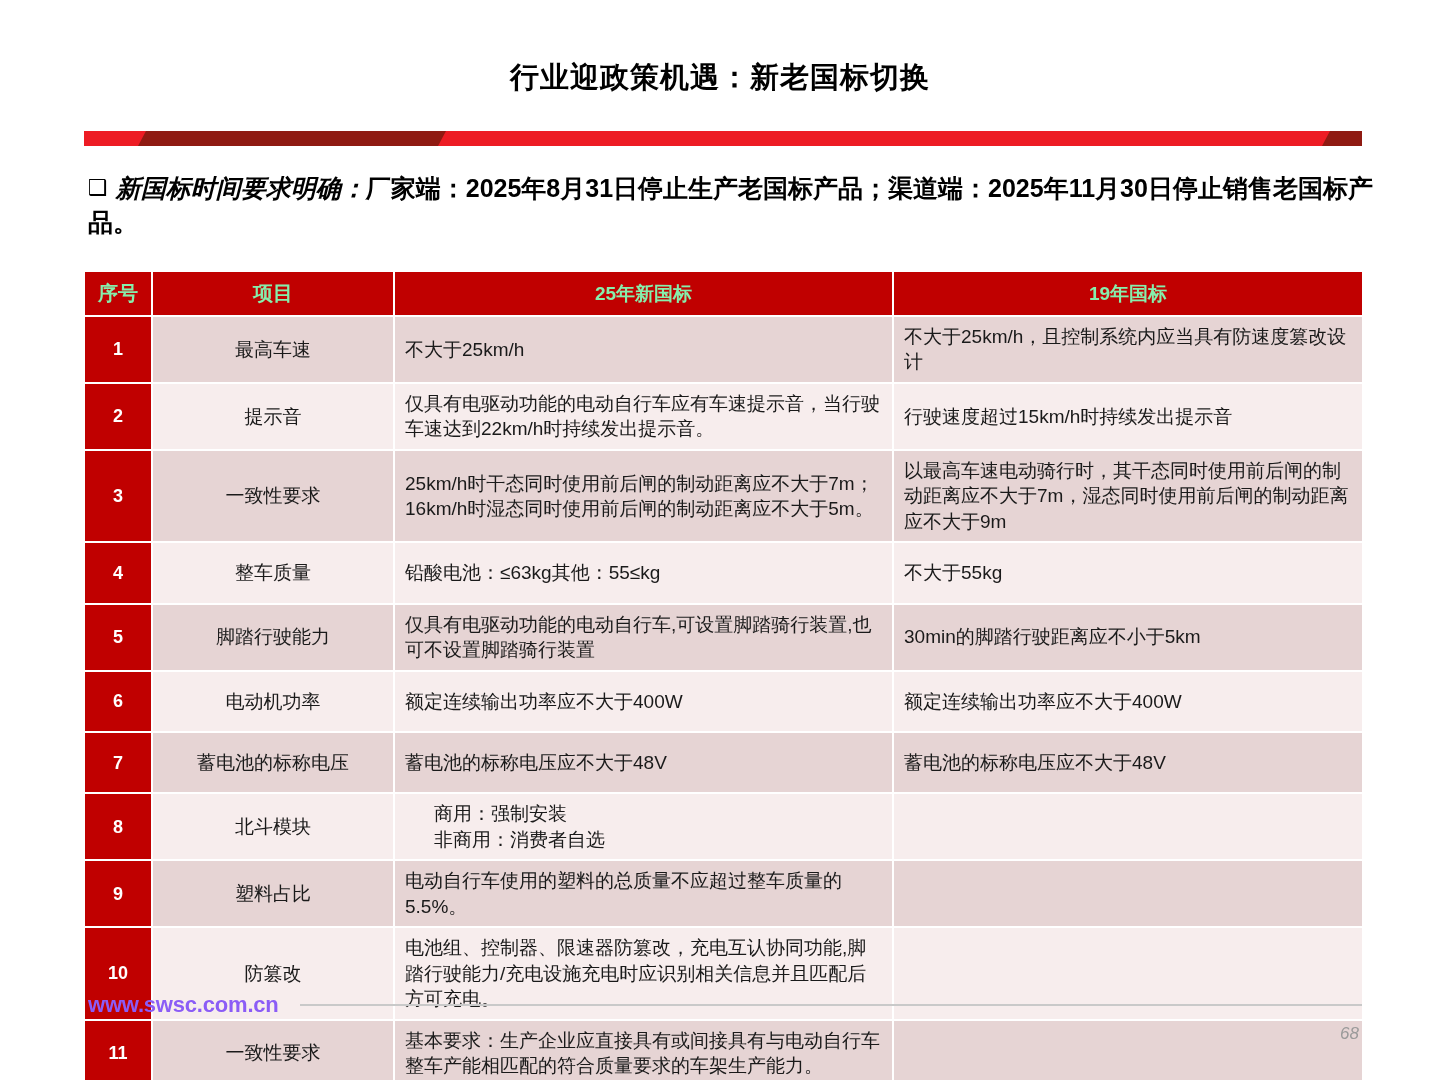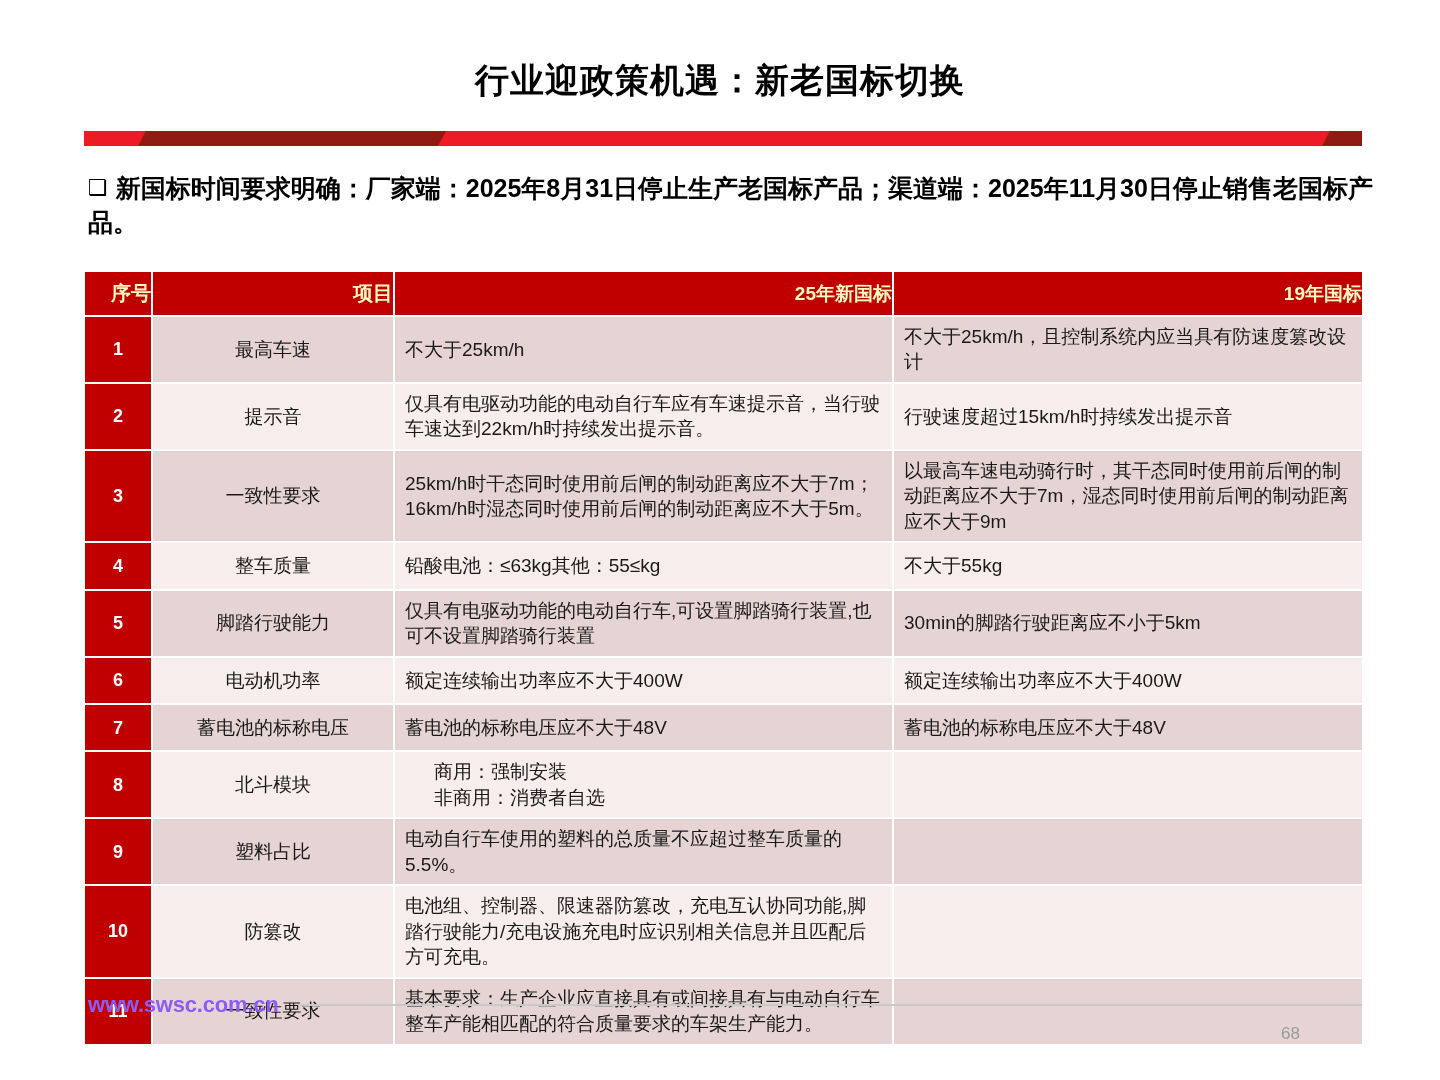--- a/index.html
+++ b/index.html
@@ -8,21 +8,21 @@
     background: #ffffff;
     font-family: "Liberation Sans", "DejaVu Sans", sans-serif;
     overflow: hidden;
   }
   .slide { position: relative; width: 1440px; height: 1080px; background: #fff; }
 
   
   .title {
     position: absolute; left: 0; top: 58px; width: 1440px;
     text-align: center;
-    font-size: 34px; font-weight: bold; color: #000;
+    font-size: 29px; font-weight: bold; color: #000;
     letter-spacing: 1px;
     font-family: "Liberation Sans", "DejaVu Sans", sans-serif;
   }
   
   .accentbar {
     position: absolute; left: 84px; top: 131px;
     width: 1278px; height: 15px;
     background: #ed1c24;
     overflow: hidden;
   }
@@ -40,59 +40,59 @@
   
   .bullet {
     position: absolute; left: 88px; top: 172px; width: 1285px;
     font-size: 25px; line-height: 1.34; color: #000;
     font-weight: bold;
   }
   .bullet .sq {
     font-size: 22px; font-weight: normal; margin-right: 8px;
     display: inline-block; vertical-align: 2px;
   }
-  .bullet .lead { font-weight: bold; }
+  .bullet .lead { font-weight: bold; font-style: italic; }
   .bullet .body { font-weight: bold; }
 
   
   .table {
     position: absolute; left: 83px; top: 270px;
     width: 1279px;
     border-collapse: collapse;
     table-layout: fixed;
   }
   .table col.c1 { width: 68px; }
   .table col.c2 { width: 242px; }
   .table col.c3 { width: 499px; }
   .table col.c4 { width: 470px; }
 
   .table th {
-    background: #c00000; color: #fef9c3;
+    background: #c00000; color: #86efac;
     font-size: 20px; font-weight: bold;
-    text-align: right; vertical-align: middle;
+    text-align: center; vertical-align: middle;
     height: 45px;
     border: 2px solid #ffffff;
   }
   .table th.h1 { font-size: 20px; }
   .table th.h3, .table th.h4 { font-size: 19px; }
 
   .table td {
     border: 2px solid #ffffff;
     font-size: 19px;
     color: #1a1a1a;
     vertical-align: middle;
     padding: 7px 10px;
     line-height: 1.34;
   }
   .table td.num {
     background: #c00000; color: #ffffff;
     font-weight: bold; text-align: center; font-size: 18px;
     padding: 7px 4px;
   }
-  .table td.item { text-align: center; padding: 10px 6px; }
+  .table td.item { text-align: center; padding: 17px 6px; }
   .table td.txt { text-align: left; }
 
   tr.shade-dark td.item,
   tr.shade-dark td.txt { background: #e6d4d4; }
   tr.shade-light td.item,
   tr.shade-light td.txt { background: #f7eded; }
 
   
   .foot-url {
     position: absolute; left: 88px; top: 992px;
@@ -103,22 +103,22 @@
   .foot-rule {
     position: absolute; left: 300px; top: 1004px;
     width: 1062px; height: 2px; background: #c9c9c9;
   }
   .foot-src {
     position: absolute; left: 84px; top: 1082px;
     font-size: 15px; font-style: italic; color: #2b2b2b;
     font-family: "Liberation Serif", "DejaVu Serif", serif;
   }
   .page-no {
-    position: absolute; left: 1281px; top: 1024px;
-    font-size: 17px; color: #9a9a9a;
+    position: absolute; left: 1340px; top: 1024px;
+    font-size: 17px; color: #9a9a9a; font-style: italic;
   }
 </style>
 </head>
 <body>
 
 <div class="slide">
 
   <div class="title">行业迎政策机遇：新老国标切换</div>
 
   <div class="accentbar">

